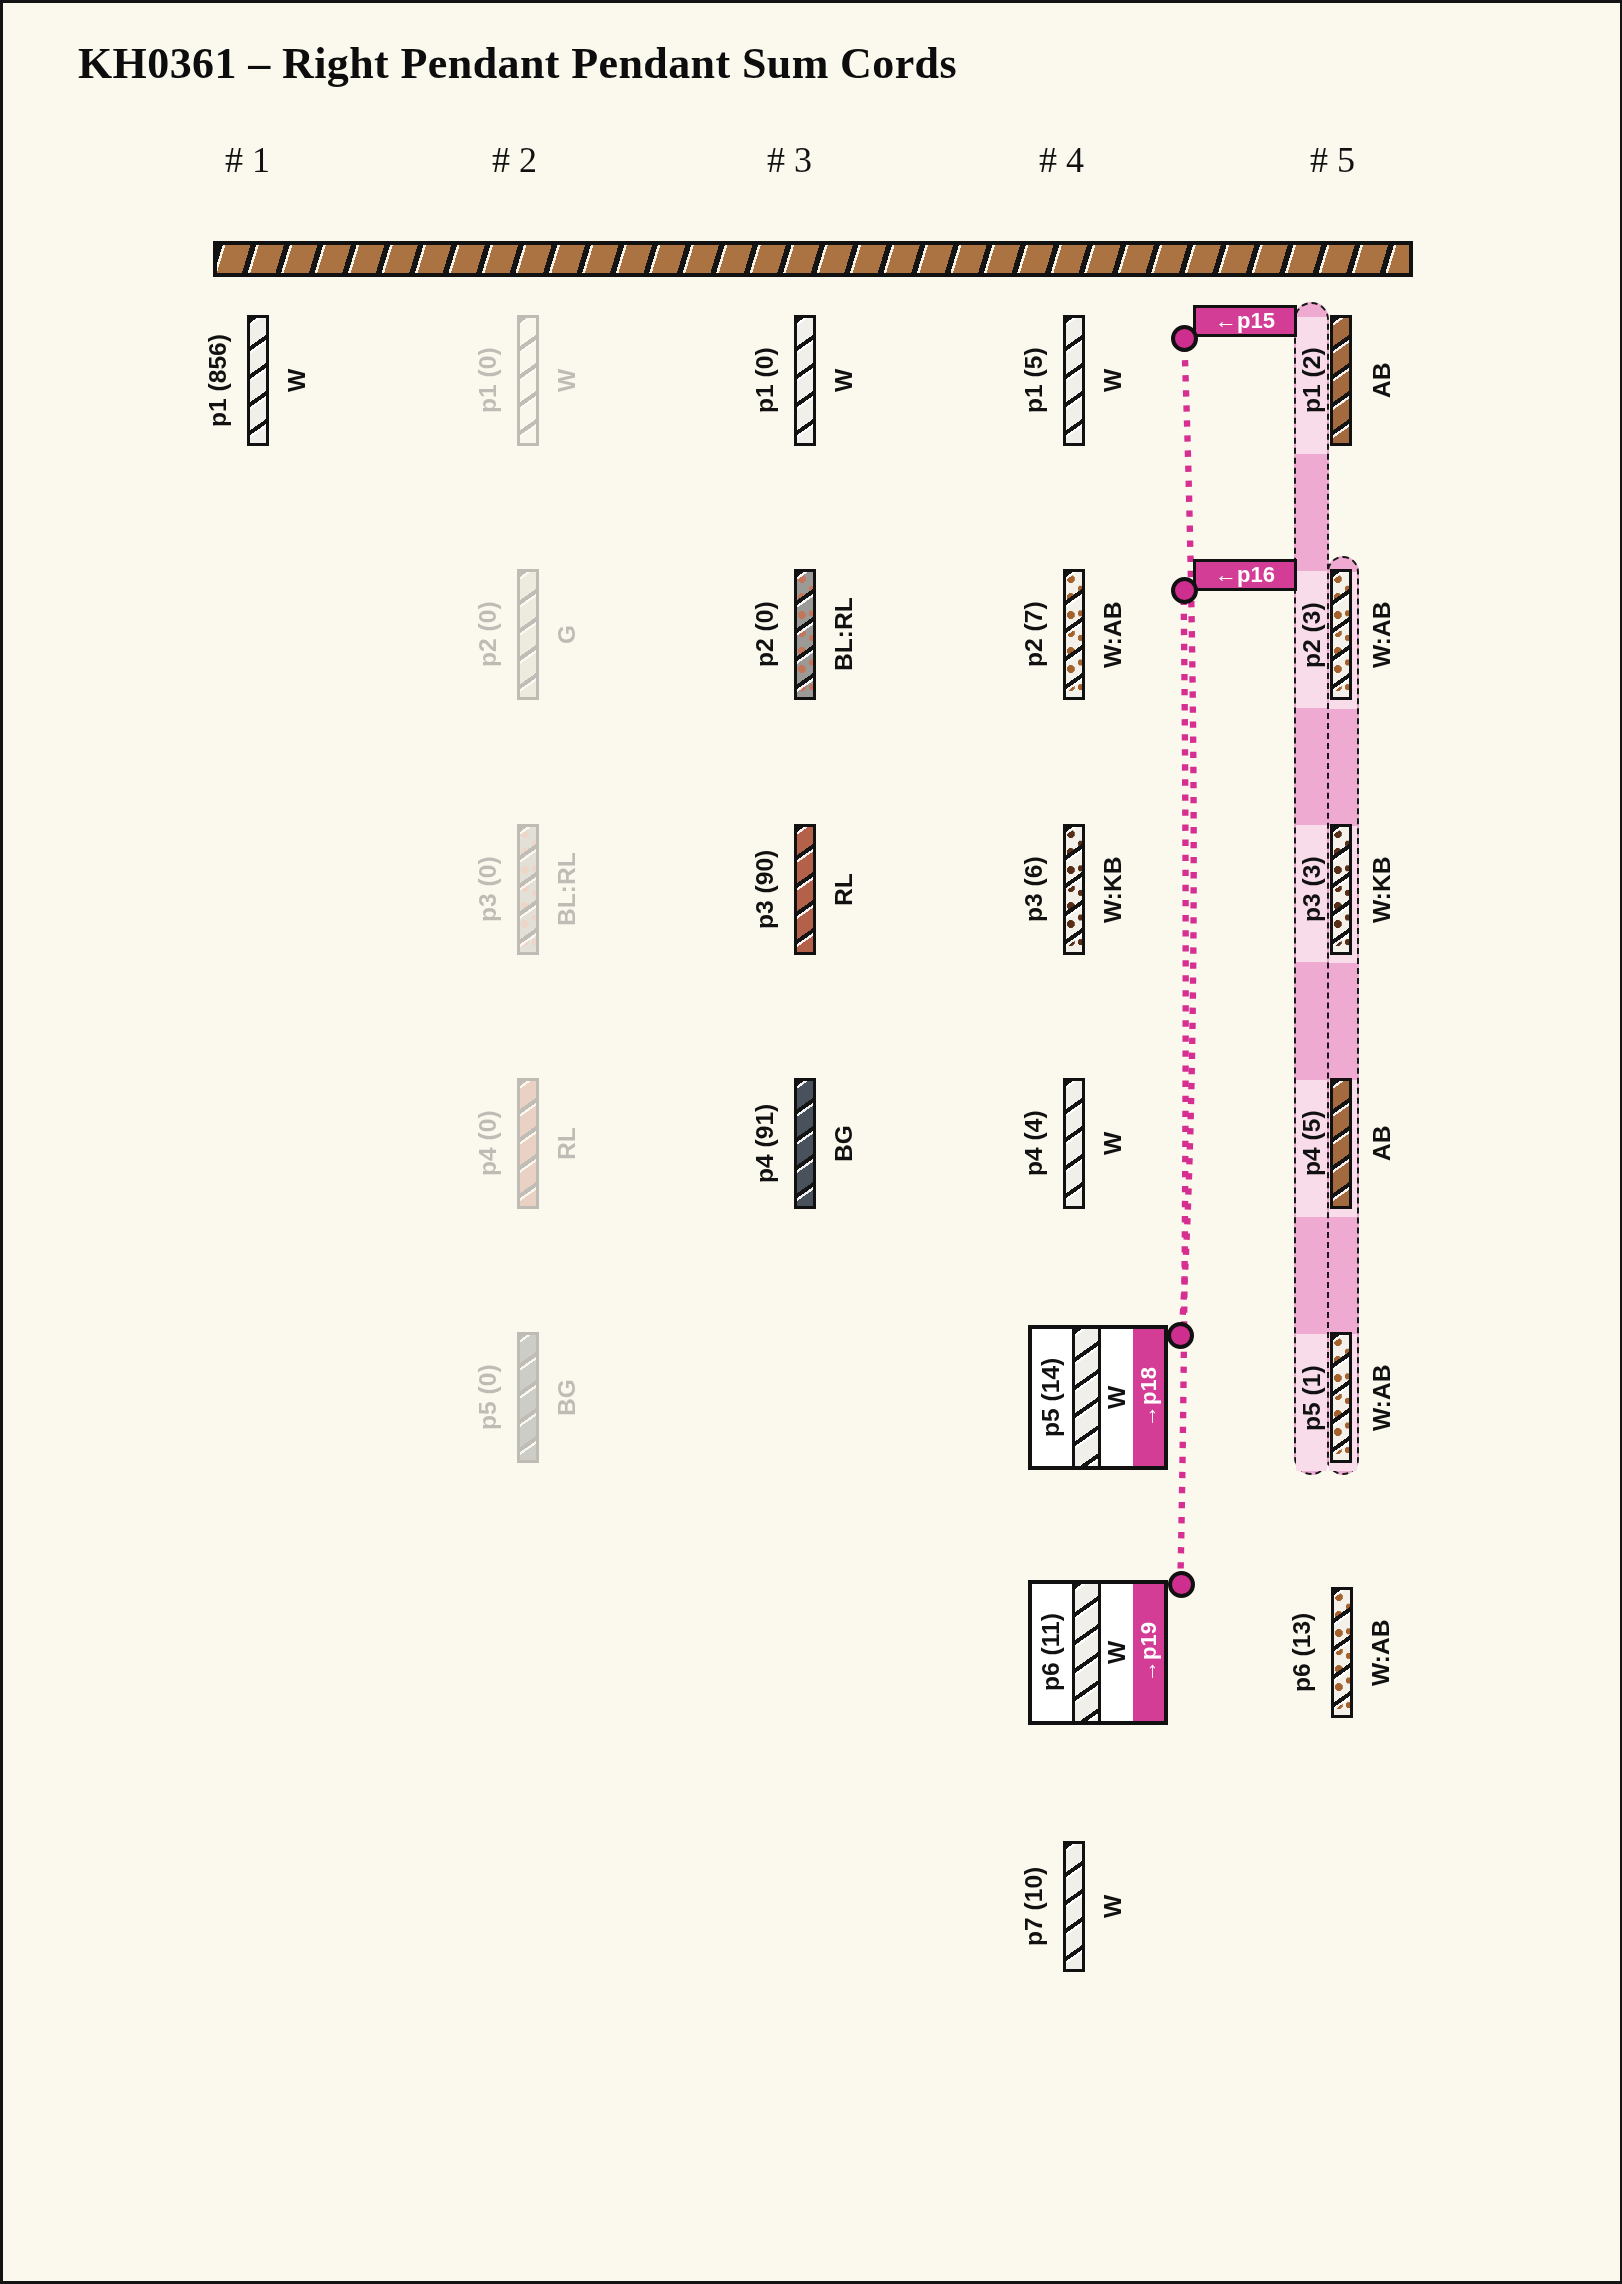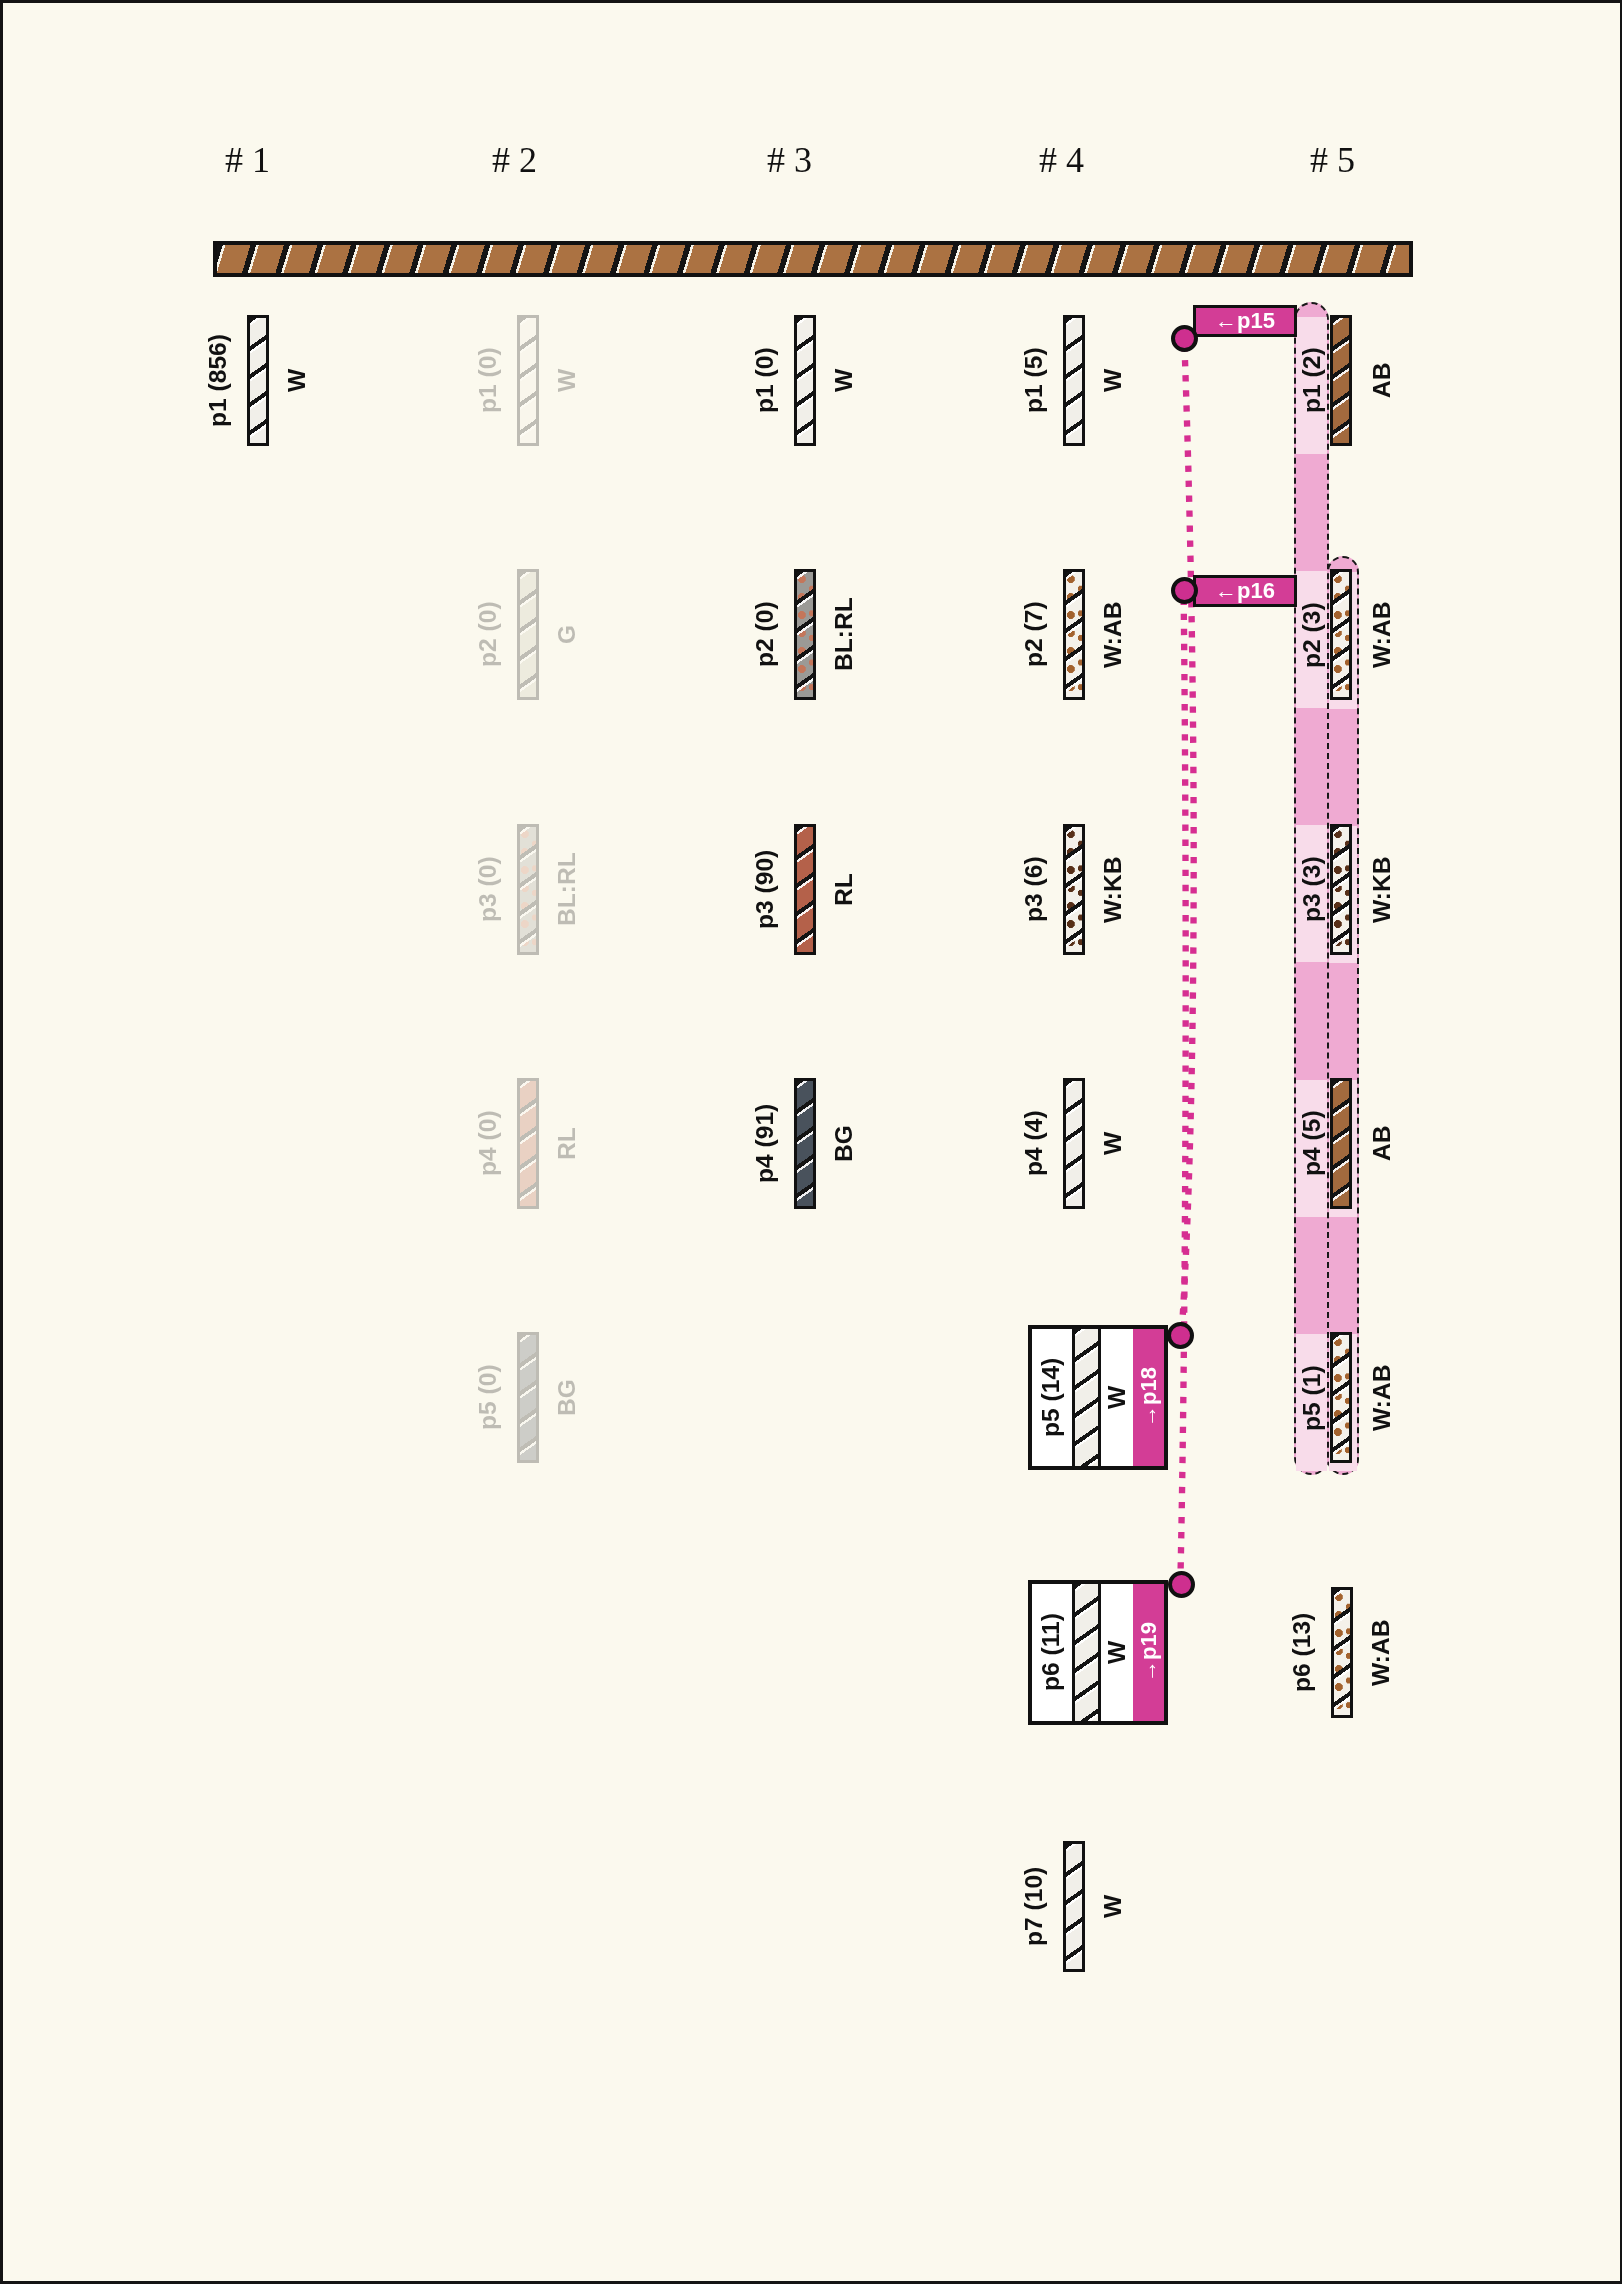--- a/index.html
+++ b/index.html
@@ -63,20 +63,21 @@
         justify-content:center;font-weight:bold;font-size:22px;color:#fff;}
   .circle{position:absolute;width:27px;height:27px;border-radius:50%;background:#ce2f8f;
           border:4px solid #111;box-sizing:border-box;}
   .overlay{position:absolute;left:0;top:0;pointer-events:none;}
 </style>
 </head>
 <body>
 
 <div id="canvas">
 
+  <div class="title">KH0361 – Right Pendant Pendant Sum Cords</div>
 
   <div class="colhead" style="left:181px;"># 1</div>
   <div class="colhead" style="left:448px;"># 2</div>
   <div class="colhead" style="left:723px;"># 3</div>
   <div class="colhead" style="left:995px;"># 4</div>
   <div class="colhead" style="left:1266px;"># 5</div>
 
   <div class="cord"></div>
 
   <div class="band" style="left:1291px;top:299px;width:35px;height:1173px;border-radius:19px;">
@@ -213,20 +214,20 @@
   <span class="bar bar-WAB" style="left:1327px;top:1329px;"></span>
   <span class="vtext c5code" style="top:1329px;">W:AB</span>
 
   <div class="pendant" style="left:1280px;top:1584px;">
     <span class="vtext plabel">p6 (13)</span>
     <span class="bar bar-WAB"></span>
     <span class="vtext pcode">W:AB</span>
   </div>
 
   <div class="mbox" style="top:302px;">←p15</div>
-  <div class="mbox" style="top:572px;">←p16</div>
+  <div class="mbox" style="top:556px;">←p16</div>
   <div class="circle" style="left:1168px;top:322px;"></div>
   <div class="circle" style="left:1168px;top:574px;"></div>
   <div class="circle" style="left:1164px;top:1319px;"></div>
   <div class="circle" style="left:1165px;top:1568px;"></div>
 
 </div>
 
 
 </body></html>

